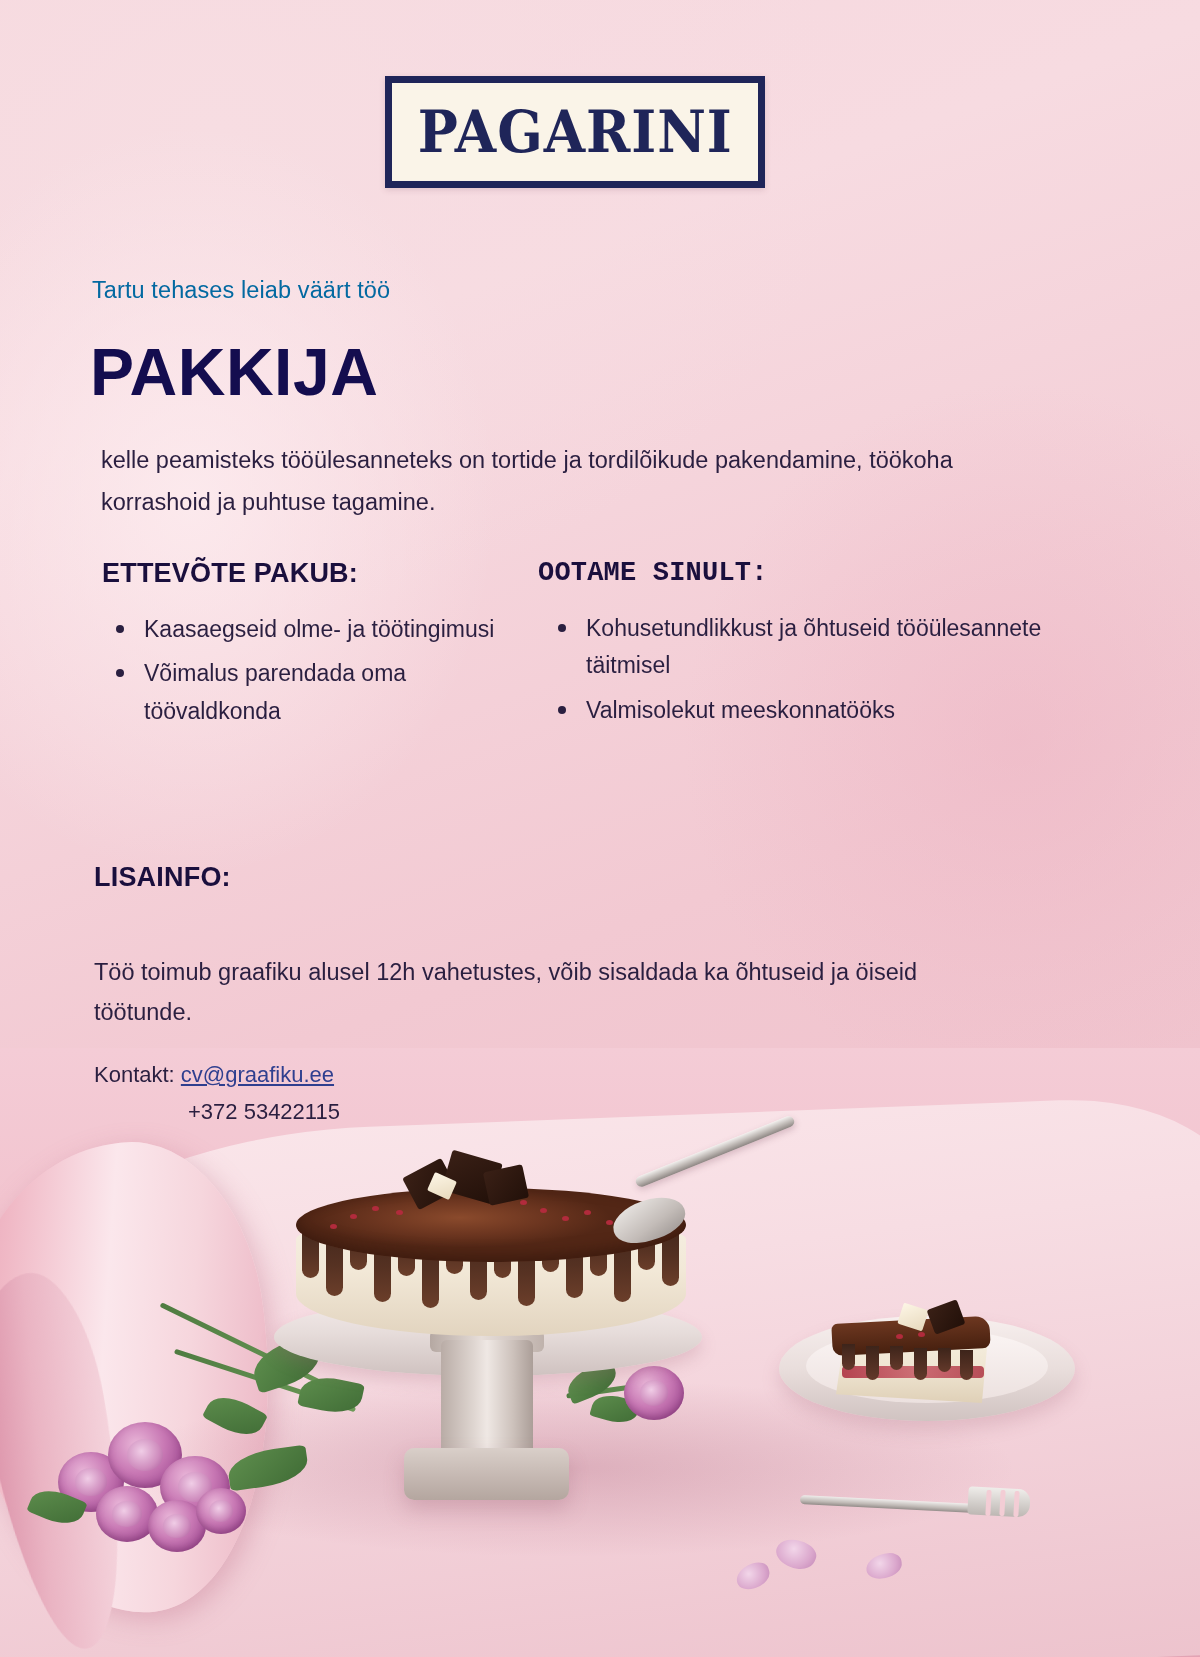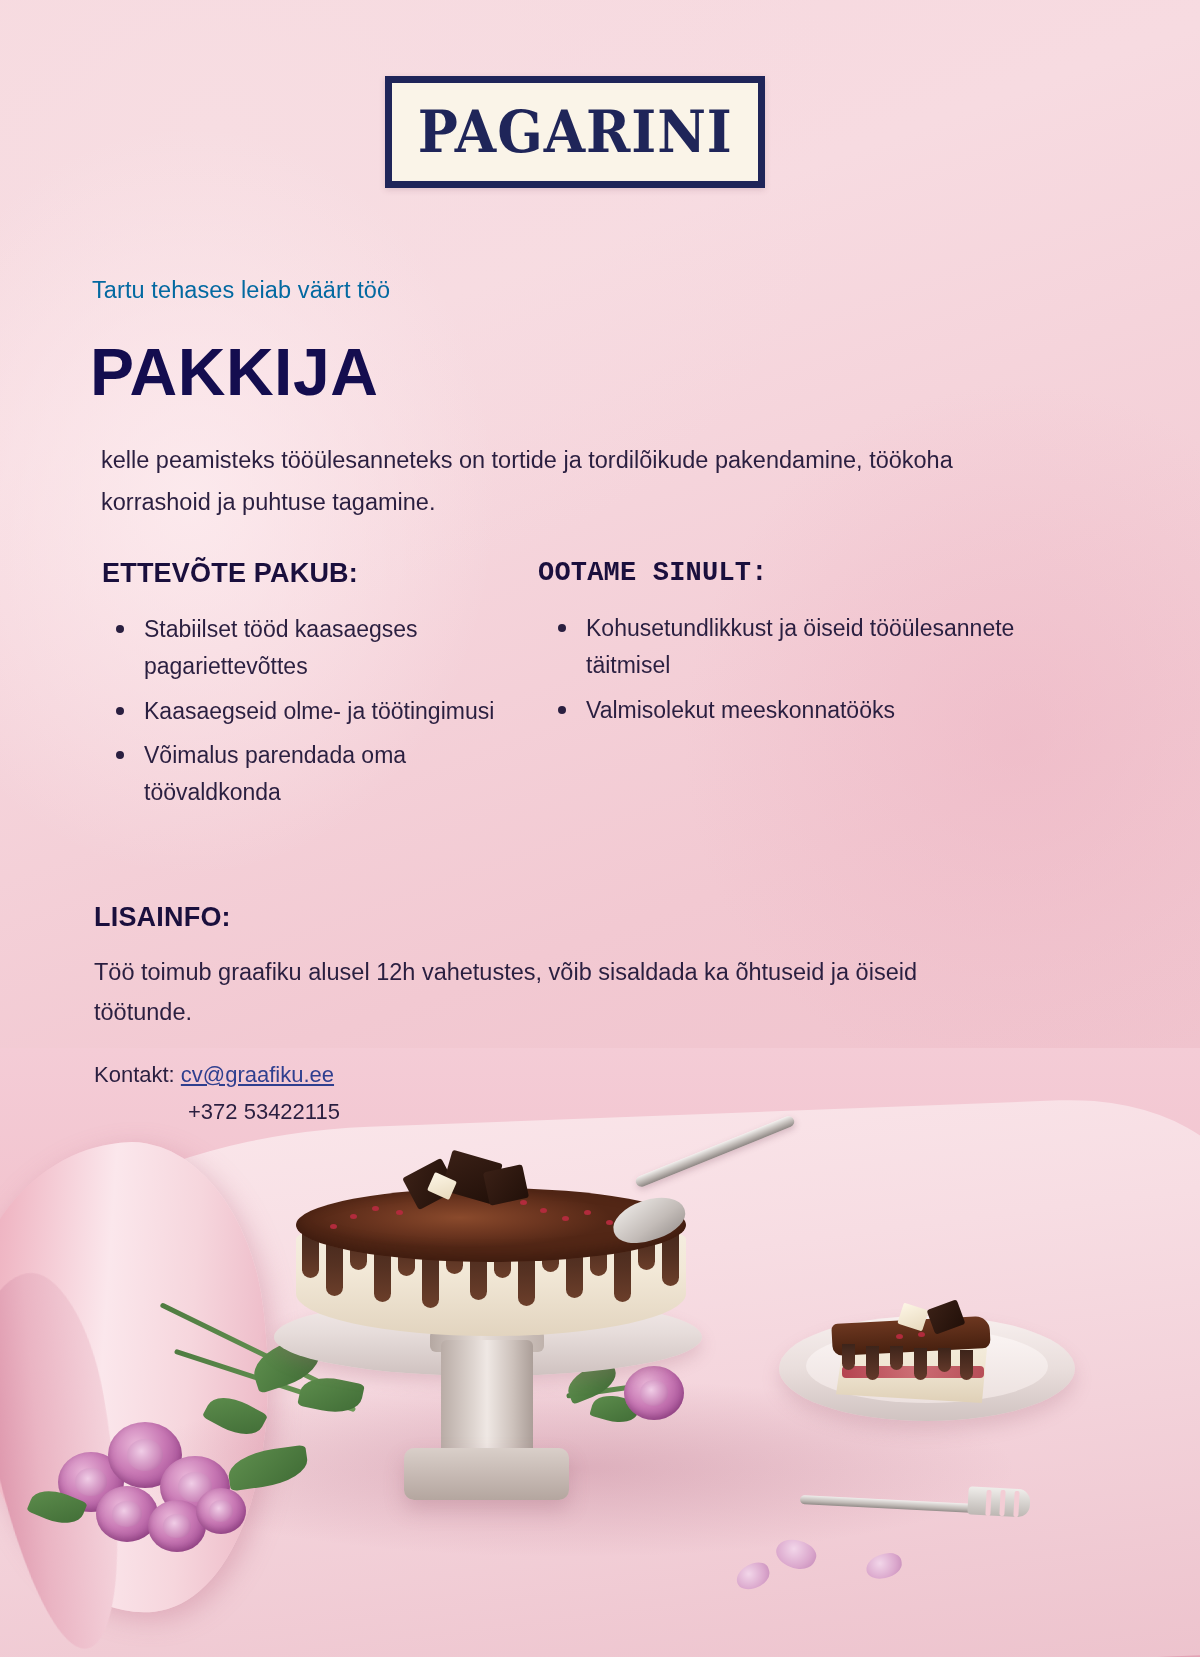--- a/index.html
+++ b/index.html
@@ -393,21 +393,21 @@
     height: 8px;
     background: #2a1f40;
     border-radius: 50%;
   }
   .col-right ul.bullets li { padding-left: 48px; }
   .col-right ul.bullets li::before { left: 20px; }
 
   .lisainfo-head {
     position: absolute;
     left: 94px;
-    top: 902px;
+    top: 862px;
     font-size: 27px;
     font-weight: 700;
     color: #1a0f3d;
     letter-spacing: .2px;
   }
   .lisainfo-body {
     position: absolute;
     left: 94px;
     top: 952px;
     width: 900px;
@@ -564,30 +564,29 @@
 
   <h1 class="job-title">PAKKIJA</h1>
 
   <p class="lead">kelle peamisteks tööülesanneteks on tortide ja tordilõikude pakendamine, töökoha korrashoid ja puhtuse tagamine.</p>
 
   <div class="cols">
 
     <div class="col-left">
       <div class="col-head">ETTEVÕTE PAKUB:</div>
       <ul class="bullets">
-        <li>Stabiilset tööd kaasaegses pagariettevõttes</li>
         <li>Kaasaegseid olme- ja töötingimusi</li>
         <li>Võimalus parendada oma töövaldkonda</li>
       </ul>
     </div>
 
     <div class="col-right">
       <div class="col-head">OOTAME SINULT:</div>
       <ul class="bullets">
-        <li>Kohusetundlikkust ja öiseid tööülesannete täitmisel</li>
+        <li>Kohusetundlikkust ja õhtuseid tööülesannete täitmisel</li>
         <li>Valmisolekut meeskonnatööks</li>
       </ul>
     </div>
 
   </div>
 
   <div class="lisainfo-head">LISAINFO:</div>
   <p class="lisainfo-body">Töö toimub graafiku alusel 12h vahetustes, võib sisaldada ka õhtuseid ja öiseid töötunde.</p>
 
   <div class="contact">

